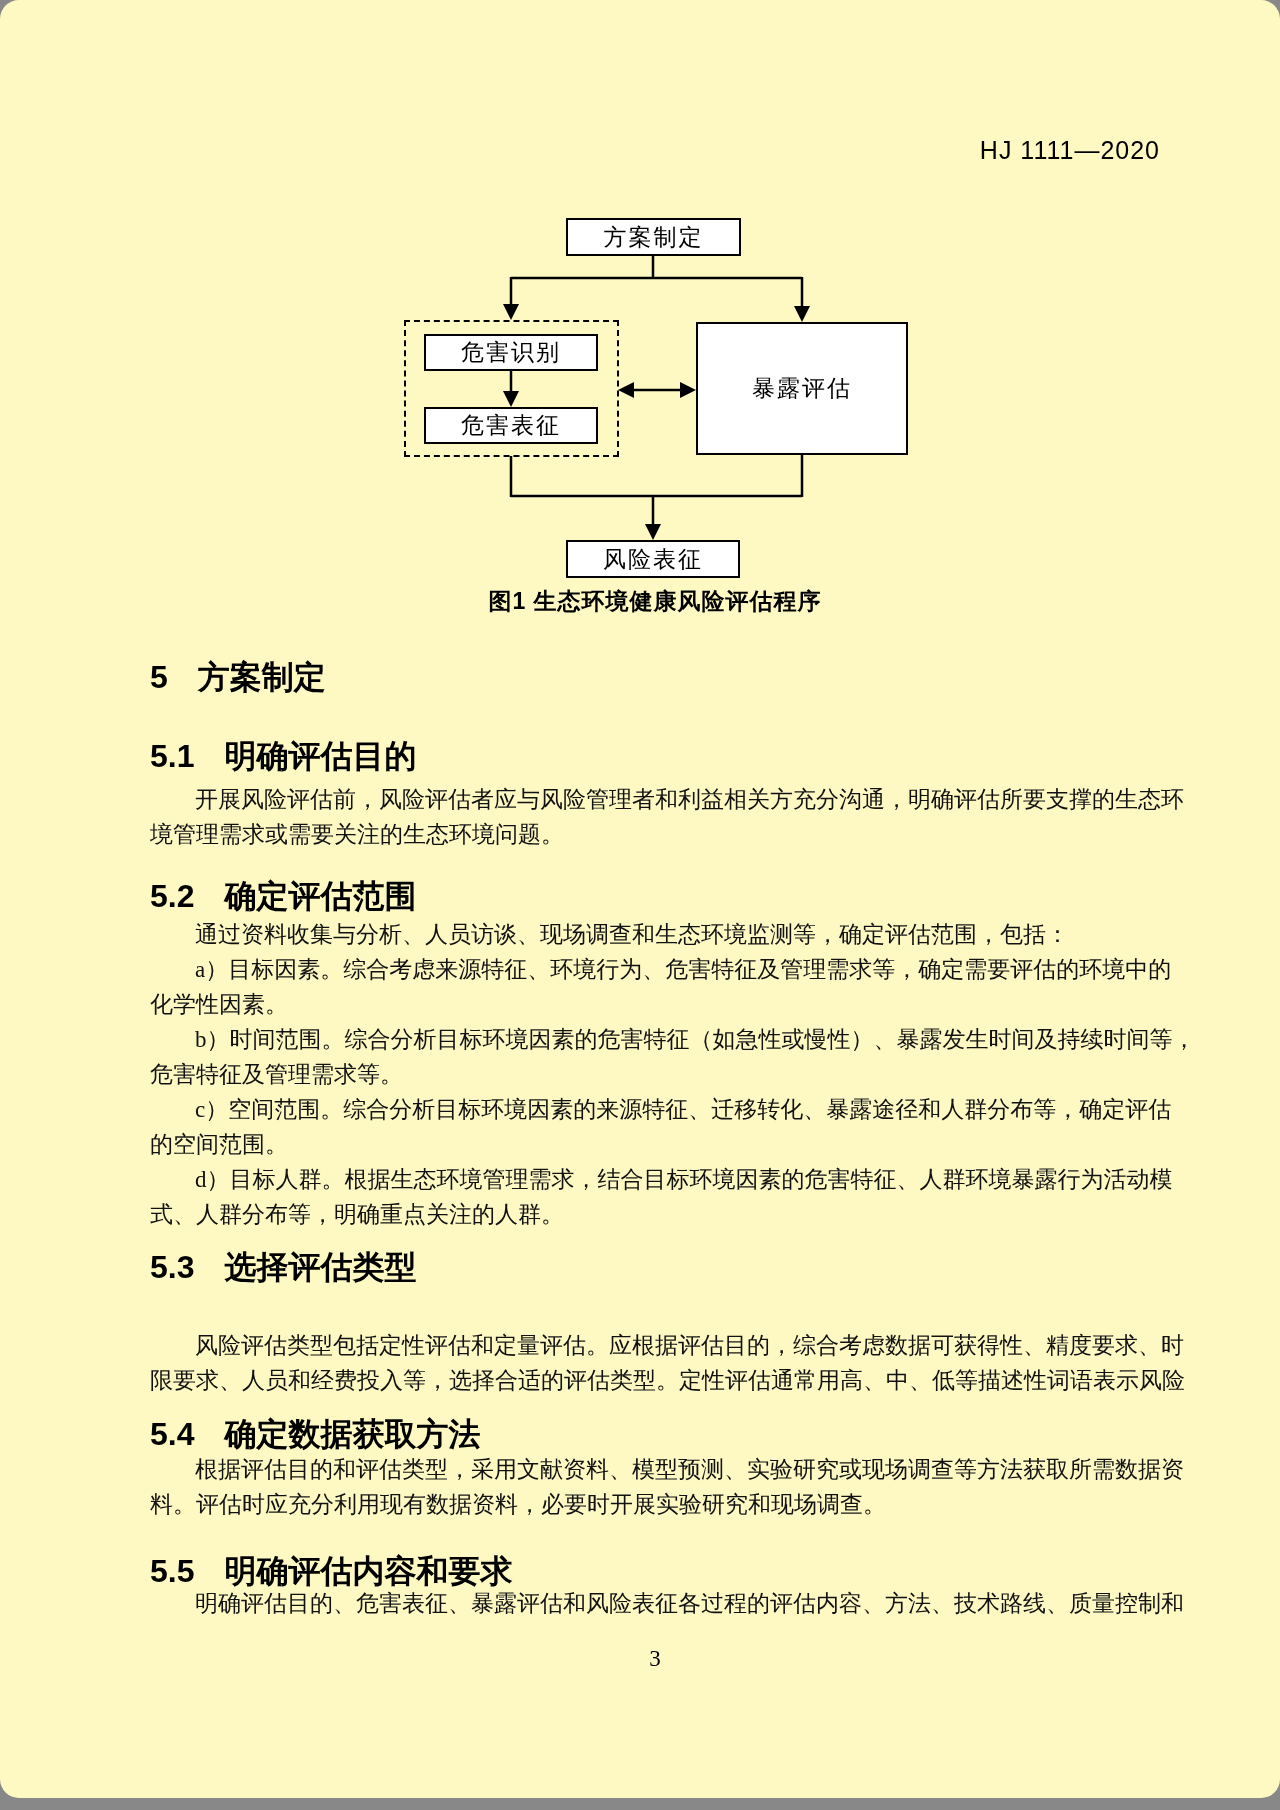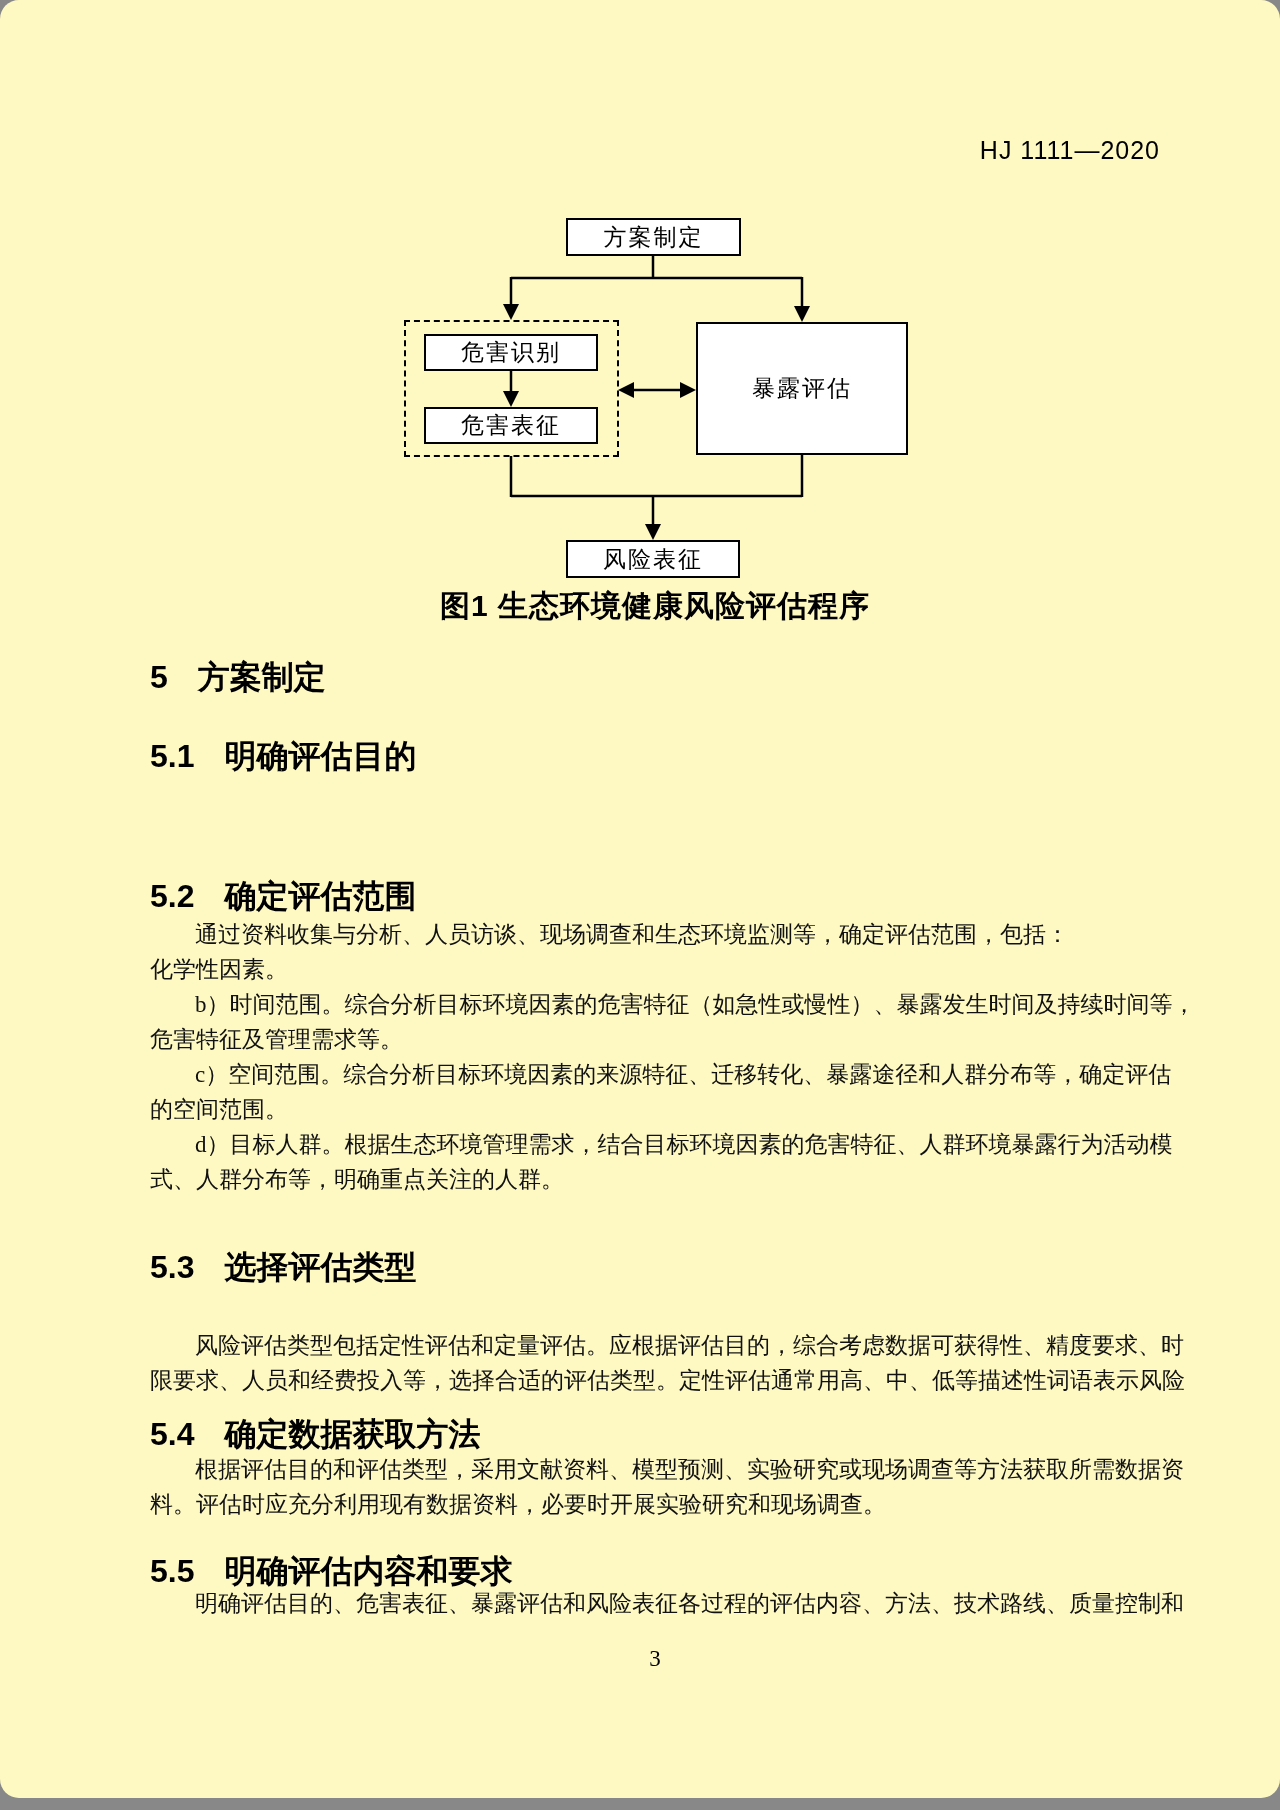--- a/index.html
+++ b/index.html
@@ -33,21 +33,21 @@
     border:2.5px dashed #000; background:transparent;
   }
   .fc-plan        { left:566px; top:218px; width:175px; height:38px; }
   .fc-dashed-grp  { left:404px; top:320px; width:215px; height:137px; }
   .fc-hazard-id   { left:424px; top:334px; width:174px; height:37px; }
   .fc-hazard-char { left:424px; top:407px; width:174px; height:37px; }
   .fc-exposure    { left:696px; top:322px; width:212px; height:133px; }
   .fc-risk        { left:566px; top:540px; width:174px; height:38px; }
   .fc-caption {
     position:absolute; left:150px; top:586px; width:1010px;
-    text-align:center; font-weight:bold; font-size:30px;
+    text-align:center; font-weight:bold; font-size:23px;
     font-family:"Liberation Sans", sans-serif; color:#000; letter-spacing:1px;
   }
   
   .heading {
     position:absolute; left:150px;
     font-family:"Liberation Sans", sans-serif;
     font-weight:bold; font-size:32px; color:#000;
     white-space:nowrap;
   }
   .heading .num { display:inline-block; margin-right:30px; }
@@ -96,26 +96,31 @@
   <div class="fc-box fc-risk">风险表征</div>
   <div class="fc-caption">图1 生态环境健康风险评估程序</div>
 
   <div class="heading" style="top:656px">
     <span class="num">5</span><span>方案制定</span>
   </div>
 
   <div class="heading" style="top:735px">
     <span class="num">5.1</span><span>明确评估目的</span>
   </div>
+  <div class="para" style="top:782px">
+    <div class="line indent">开展风险评估前，风险评估者应与风险管理者和利益相关方充分沟通，明确评估所要支撑的生态环</div>
+    <div class="line">境管理需求或需要关注的生态环境问题。</div>
+  </div>
 
   <div class="heading" style="top:875px">
     <span class="num">5.2</span><span>确定评估范围</span>
   </div>
   <div class="para" style="top:917px">
     <div class="line indent">通过资料收集与分析、人员访谈、现场调查和生态环境监测等，确定评估范围，包括：</div>
+    <div class="line indent">a）目标因素。综合考虑来源特征、环境行为、危害特征及管理需求等，确定需要评估的环境中的</div>
     <div class="line">化学性因素。</div>
     <div class="line indent">b）时间范围。综合分析目标环境因素的危害特征（如急性或慢性）、暴露发生时间及持续时间等，</div>
     <div class="line">危害特征及管理需求等。</div>
     <div class="line indent">c）空间范围。综合分析目标环境因素的来源特征、迁移转化、暴露途径和人群分布等，确定评估</div>
     <div class="line">的空间范围。</div>
     <div class="line indent">d）目标人群。根据生态环境管理需求，结合目标环境因素的危害特征、人群环境暴露行为活动模</div>
     <div class="line">式、人群分布等，明确重点关注的人群。</div>
   </div>
 
   <div class="heading" style="top:1246px">

